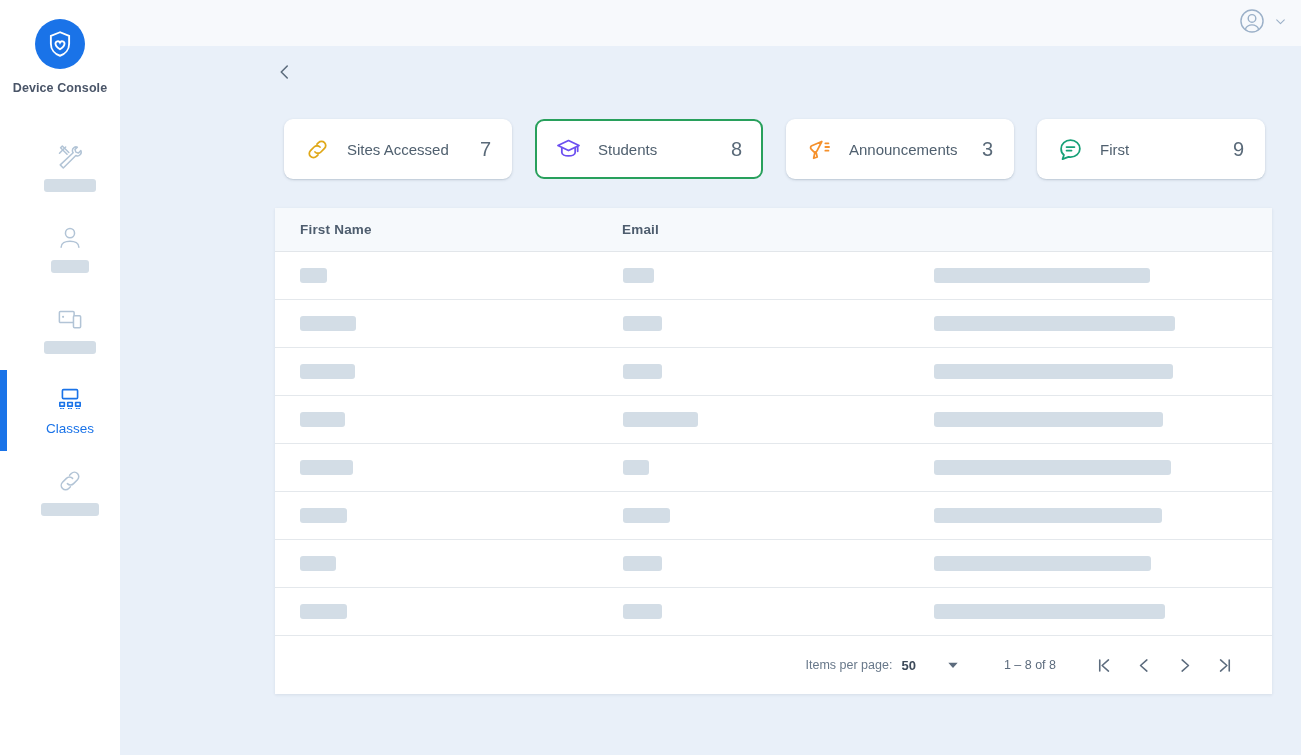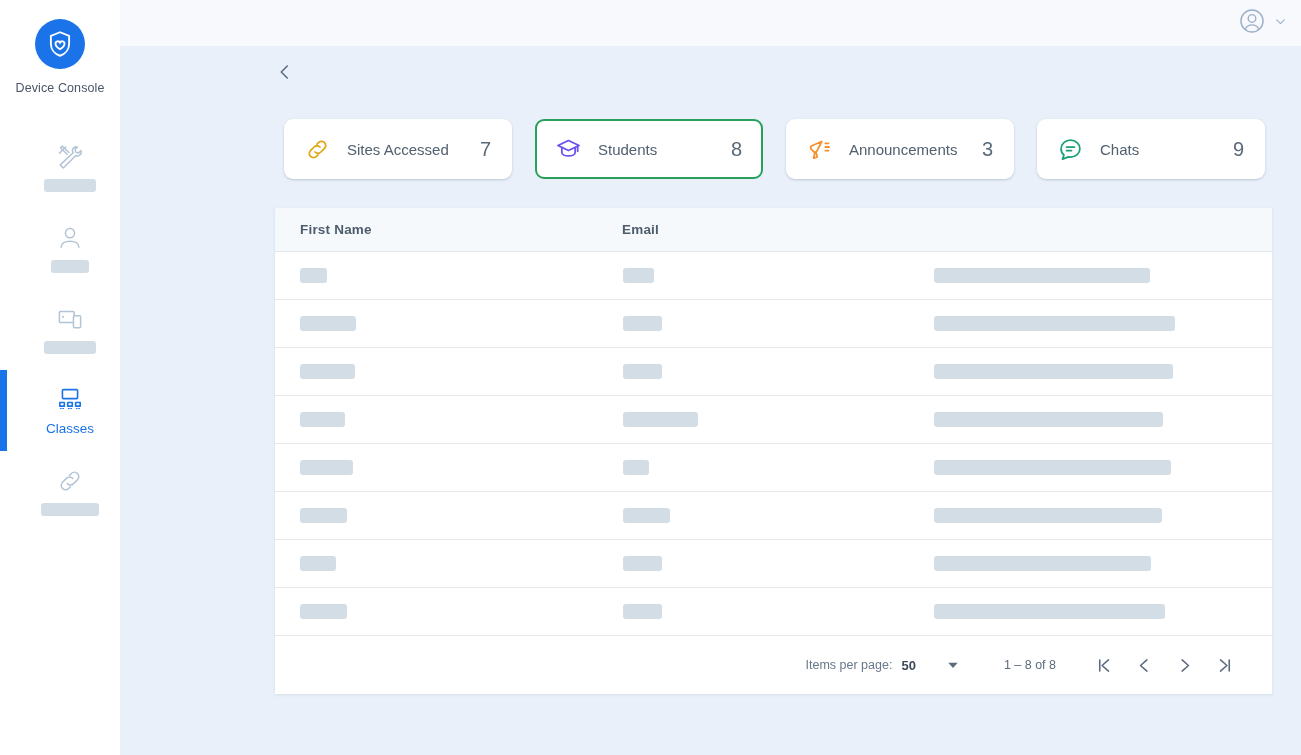--- a/index.html
+++ b/index.html
@@ -19,21 +19,21 @@
     position: relative;
     display: flex; flex-direction: column; align-items: center;
   }
   .brand { margin-top: 19px; display: flex; flex-direction: column; align-items: center; }
   .brand-logo {
     width: 50px; height: 50px; border-radius: 50%;
     background: #1a73e8;
     display: flex; align-items: center; justify-content: center;
   }
   .brand-label {
-    margin-top: 12px; font-size: 12.5px; color: #4a5568; letter-spacing: .1px;
+    margin-top: 12px; font-size: 12.5px; color: #4a5568; letter-spacing: .1px; font-weight: bold;
   }
   .nav { margin-top: 32px; width: 120px; }
   .nav-item {
     position: relative; height: 81px;
     display: flex; flex-direction: column; align-items: center; justify-content: center;
     gap: 9px; cursor: pointer; padding-left: 20px;
   }
   .nav-item .ic { width: 26px; height: 26px; display:block; }
   .nav-item.active::before {
     content:""; position:absolute; left:0; top:0; bottom:0; width:7px; background:#1a73e8;
@@ -261,21 +261,21 @@
           <span class="stat-count">3</span>
         </div>
 
         <div class="stat">
           <span class="sic">
             <svg width="25" height="25" viewBox="0 0 24 24" fill="none" stroke="#17a077" stroke-width="1.7" stroke-linejoin="round" stroke-linecap="round">
               <path d="M21 11.2c0 4.5-4 8.1-9 8.1-.7 0-1.3 0-1.9-.2L4.4 21.2l1.3-3.9A7.7 7.7 0 0 1 3 11.2c0-4.5 4-8.1 9-8.1s9 3.6 9 8.1z"></path>
               <path d="M8.2 9.7h7.6M8.2 13h4.8"></path>
             </svg>
           </span>
-          <span class="stat-label">Chats</span>
+          <span class="stat-label">First</span>
           <span class="stat-count">9</span>
         </div>
 
       </div>
 
       <div class="tablecard">
 
         <div class="thead">
           <div class="th c1">First Name</div>
           <div class="th c3">Email</div>

